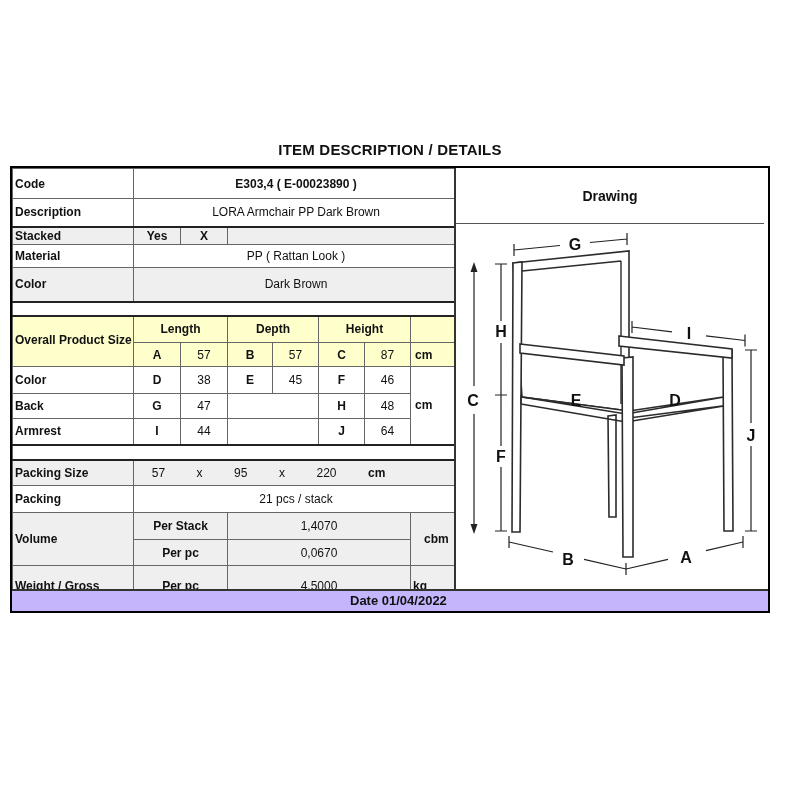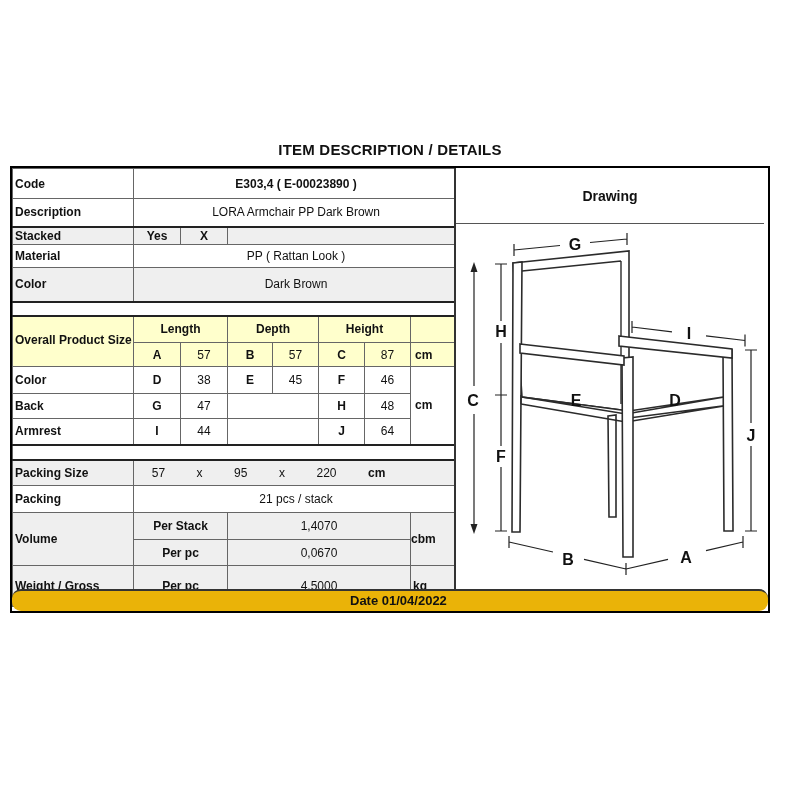--- a/index.html
+++ b/index.html
@@ -24,21 +24,21 @@
   td.sizehead{font-weight:bold;text-align:center;white-space:normal;line-height:1.15;}
   .packflex{display:flex;justify-content:space-around;align-items:center;padding-right:55px;}
   
   .draw-col{position:absolute;left:442px;top:0;width:310px;height:421px;
     border-left:2px solid #333;box-sizing:border-box;background:#fff;}
   .draw-head{height:56px;line-height:56px;text-align:center;font-size:14px;font-weight:bold;
     border-bottom:1px solid #555;box-sizing:border-box;}
   .draw-area{position:relative;width:308px;height:364px;}
   
   .date-strip{position:absolute;left:0;top:421px;width:756px;height:22px;border-top:2px solid #333;
-    box-sizing:border-box;font-size:13px;font-weight:bold;line-height:20px;padding-left:338px;background:#eab308;border-radius:9px;}
+    box-sizing:border-box;font-size:13px;font-weight:bold;line-height:20px;padding-left:338px;background:#c4b5fd;}
   svg .chair{fill:#fff;stroke:#2b2b2b;stroke-width:1.6;stroke-linejoin:miter;}
   svg .chairline{fill:none;stroke:#2b2b2b;stroke-width:1.4;}
   svg .dim{fill:none;stroke:#222;stroke-width:1.2;}
   svg .dimlabel{font-family:"Liberation Sans",sans-serif;font-size:16px;font-weight:bold;fill:#111;}
   svg .arrow{fill:#222;stroke:none;}
 </style>
 </head>
 <body>
 
 <div class="sheet">
@@ -143,21 +143,21 @@
           </td>
         </tr>
         <tr style="height:27px">
           <td class="lbl">Packing</td>
           <td colspan="7" class="c">21 pcs / stack</td>
         </tr>
         <tr style="height:27px">
           <td rowspan="2" class="lbl shade">Volume</td>
           <td colspan="2" class="c b shade">Per Stack</td>
           <td colspan="4" class="c shade">1,4070</td>
-          <td rowspan="2" class="b shade" style="padding-left:0">cbm</td>
+          <td rowspan="2" class="b shade" style="padding-left:13px">cbm</td>
         </tr>
         <tr style="height:26px">
           <td colspan="2" class="c b shade">Per pc</td>
           <td colspan="4" class="c shade">0,0670</td>
         </tr>
         <tr style="height:41px">
           <td class="lbl shade">Weight / Gross</td>
           <td colspan="2" class="c b shade">Per pc</td>
           <td colspan="4" class="c shade">4,5000</td>
           <td class="b shade" style="">kg</td>

